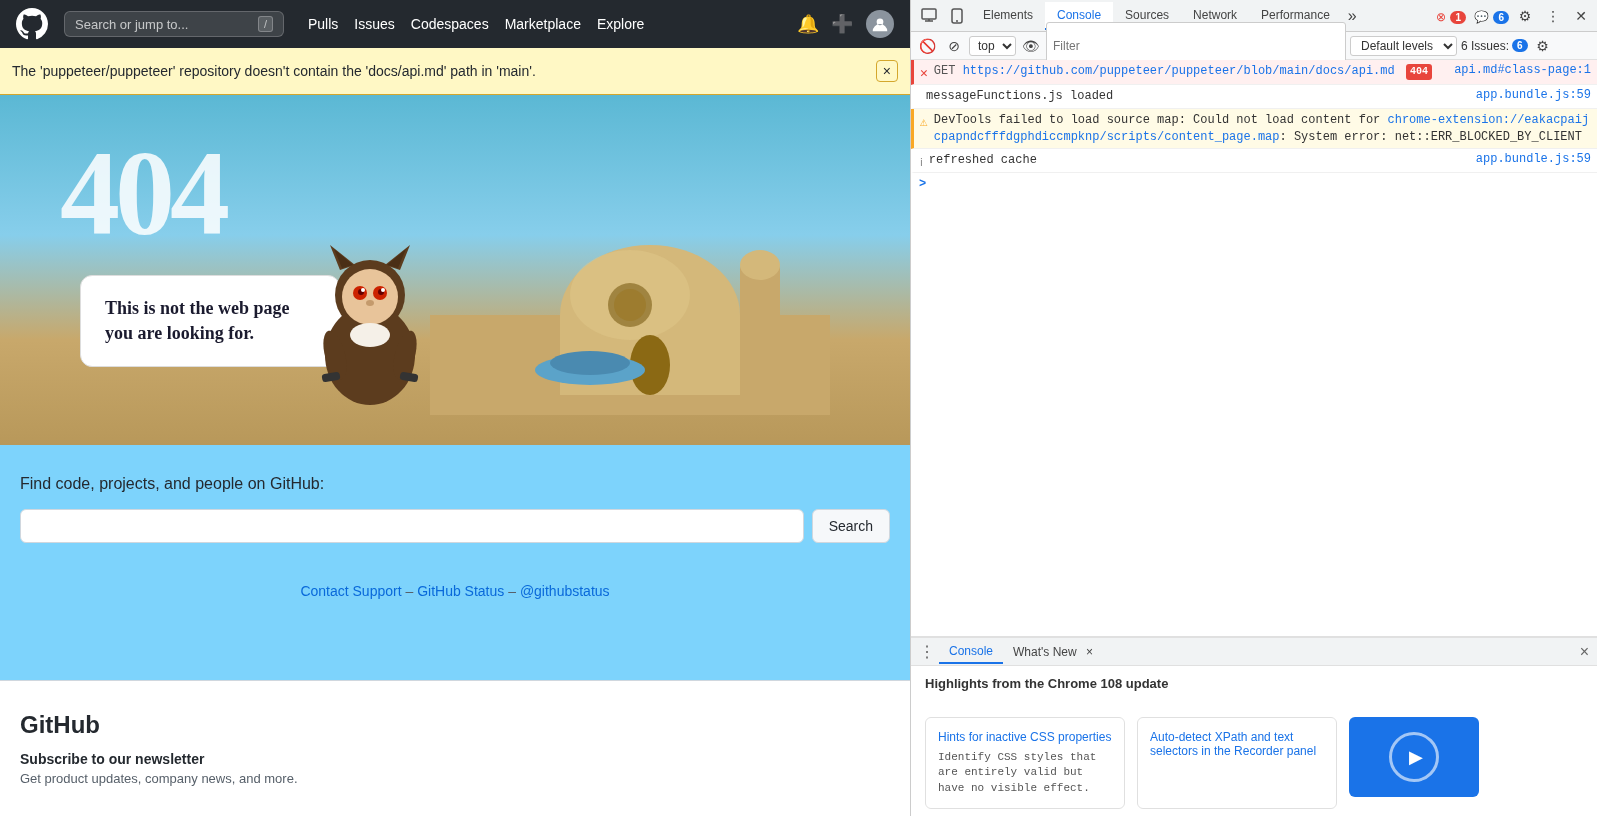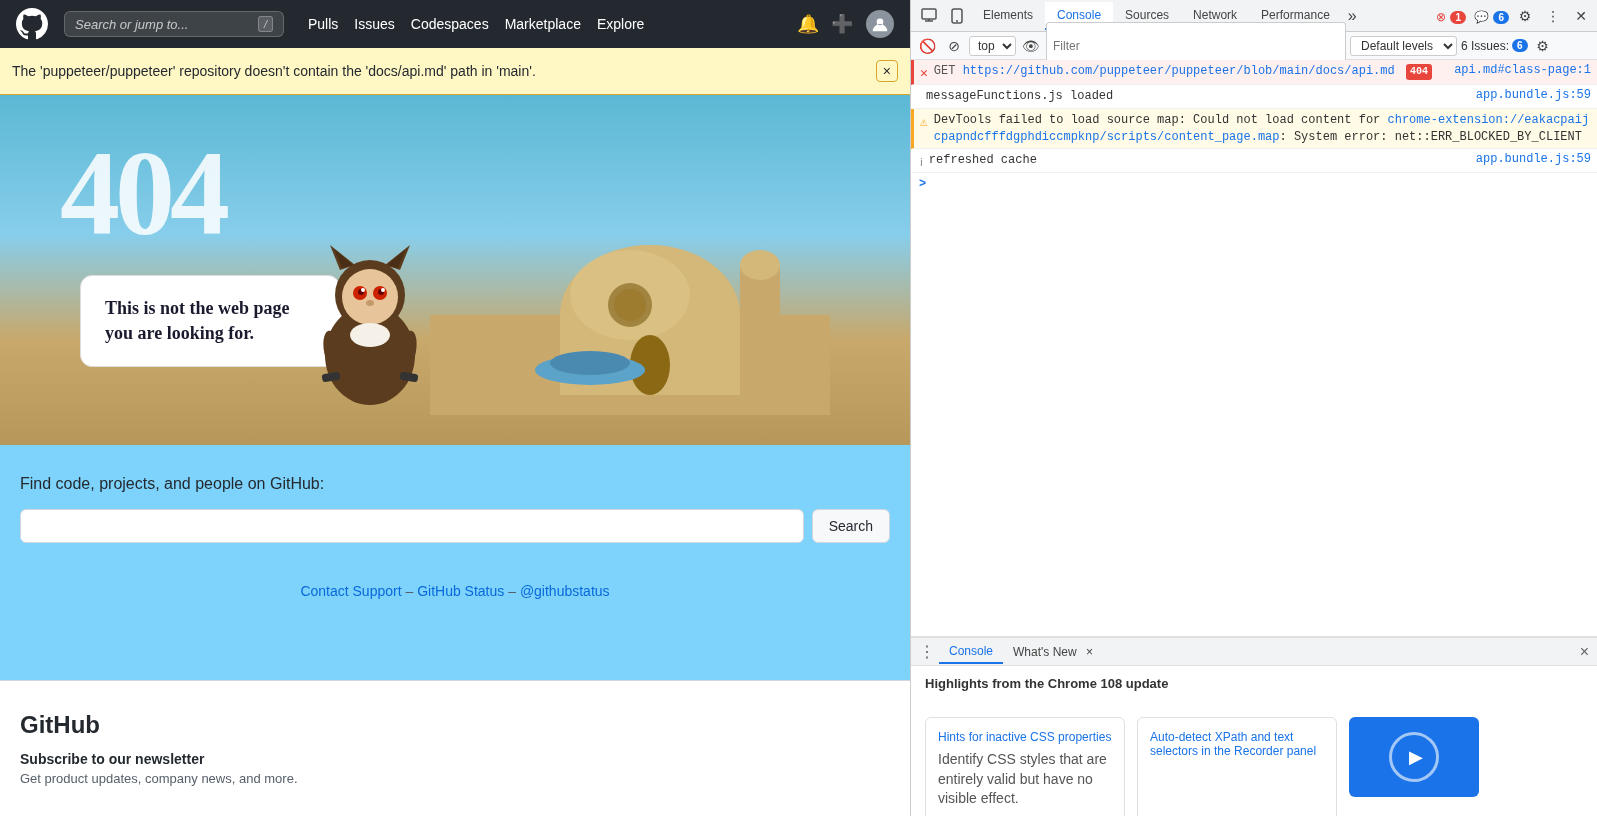--- a/index.html
+++ b/index.html
@@ -8,21 +8,21 @@
     
     .layout { display: flex; width: 1597px; height: 816px; }
 
     
     .github-panel { width: 910px; height: 816px; display: flex; flex-direction: column; background: #fff; overflow: hidden; }
 
     
     .gh-navbar { background: #24292f; display: flex; align-items: center; padding: 0 16px; height: 48px; gap: 16px; flex-shrink: 0; }
     .gh-logo { width: 32px; height: 32px; flex-shrink: 0; }
     .gh-logo svg { fill: #fff; width: 32px; height: 32px; }
-    .gh-search { background: rgba(255,255,255,0.12); border: 1px solid rgba(255,255,255,0.2); border-radius: 6px; display: flex; align-items: center; gap: 12px; padding: 4px 10px; width: 220px; cursor: text; font-style: italic; }
+    .gh-search { background: rgba(255,255,255,0.12); border: 1px solid rgba(255,255,255,0.2); border-radius: 6px; display: flex; align-items: center; gap: 12px; padding: 4px 10px; width: 220px; cursor: text; }
     .gh-search-text { color: rgba(255,255,255,0.7); font-size: 13px; flex: 1; }
     .gh-search-kbd { background: rgba(255,255,255,0.15); border: 1px solid rgba(255,255,255,0.25); border-radius: 3px; color: rgba(255,255,255,0.6); font-size: 11px; padding: 1px 5px; }
     .gh-nav-links { display: flex; gap: 16px; margin-left: 8px; }
     .gh-nav-link { color: #fff; font-size: 14px; font-weight: 500; text-decoration: none; cursor: pointer; white-space: nowrap; }
     .gh-nav-right { margin-left: auto; display: flex; align-items: center; gap: 12px; }
     .gh-icon-btn { color: #fff; font-size: 18px; cursor: pointer; }
     .gh-avatar { width: 28px; height: 28px; border-radius: 50%; background: #8b949e; display: flex; align-items: center; justify-content: center; cursor: pointer; }
 
     
     .gh-alert { background: #fff8c5; border-bottom: 1px solid #d4a72c; padding: 12px 12px; display: flex; justify-content: space-between; align-items: center; flex-shrink: 0; }
@@ -99,21 +99,21 @@
     .dt-bottom-tabbar { display: flex; align-items: center; background: #f1f3f4; border-bottom: 1px solid #e0e0e0; height: 28px; padding: 0 4px; flex-shrink: 0; }
     .dt-bottom-menu { width: 24px; display: flex; align-items: center; justify-content: center; cursor: pointer; color: #666; font-size: 16px; }
     .dt-bottom-tab { padding: 4px 10px; font-size: 12px; color: #444; cursor: pointer; white-space: nowrap; }
     .dt-bottom-tab.active { color: #1a73e8; border-bottom: 2px solid #1a73e8; }
     .dt-bottom-close { margin-left: auto; cursor: pointer; color: #666; padding: 0 4px; font-size: 16px; }
     .dt-bottom-content { padding: 10px 14px; flex: 1; overflow-y: auto; }
     .dt-highlights-title { font-size: 13px; font-weight: 700; color: #333; margin-bottom: 26px; }
     .dt-whats-new-cards { display: flex; gap: 12px; }
     .dt-card { border: 1px solid #e0e0e0; border-radius: 6px; padding: 12px; width: 200px; flex-shrink: 0; }
     .dt-card-title { color: #1a73e8; font-size: 12px; font-weight: 500; margin-bottom: 6px; cursor: pointer; }
-    .dt-card-desc { font-size: 14px; color: #555; line-height: 1.4; }
+    .dt-card-desc { font-size: 11px; color: #555; line-height: 1.4; font-family: Liberation Mono, monospace; }
     .dt-card-video { width: 130px; height: 80px; background: #1a73e8; border-radius: 6px; flex-shrink: 0; display: flex; align-items: center; justify-content: center; }
     .dt-card-video-inner { width: 50px; height: 50px; border: 3px solid rgba(255,255,255,0.6); border-radius: 50%; display: flex; align-items: center; justify-content: center; }
     .dt-play { color: #fff; font-size: 18px; margin-left: 4px; }
   </style>
 </head>
 <body>
 
 <div class="layout">
 
   <div class="github-panel">

